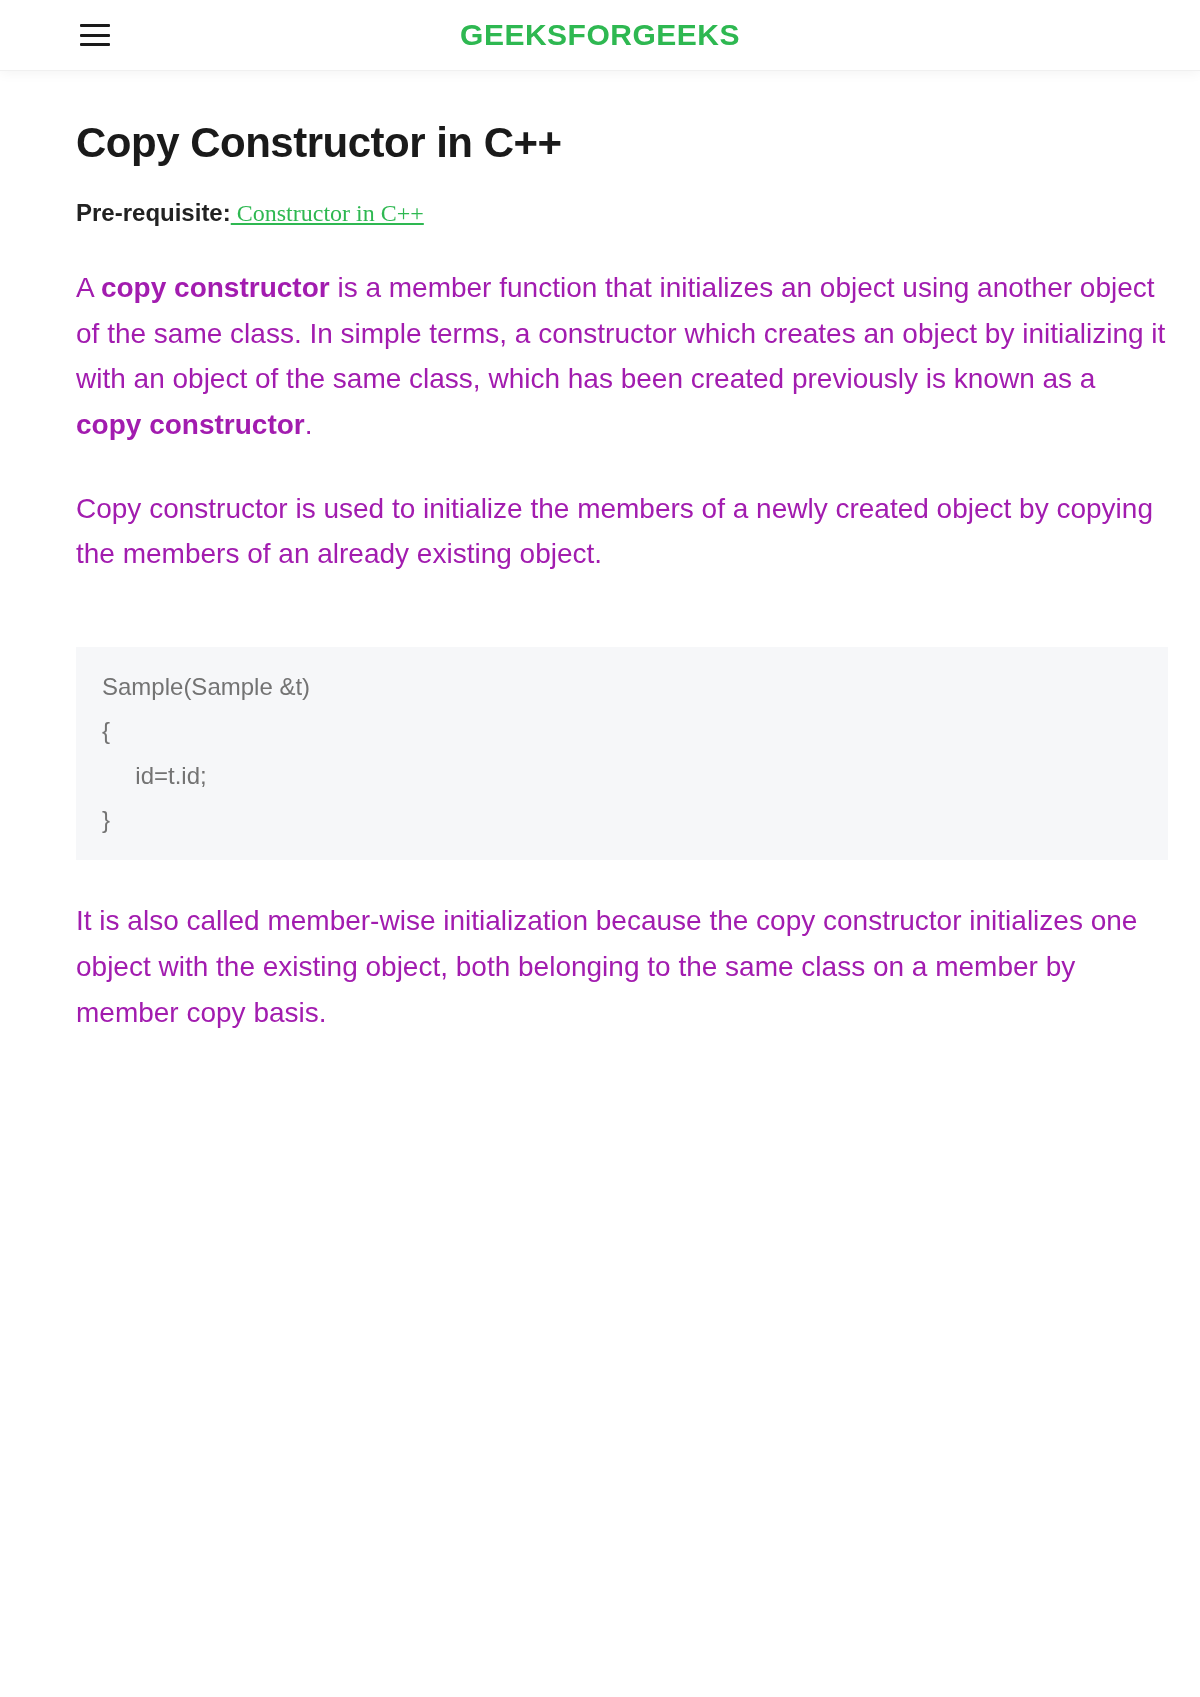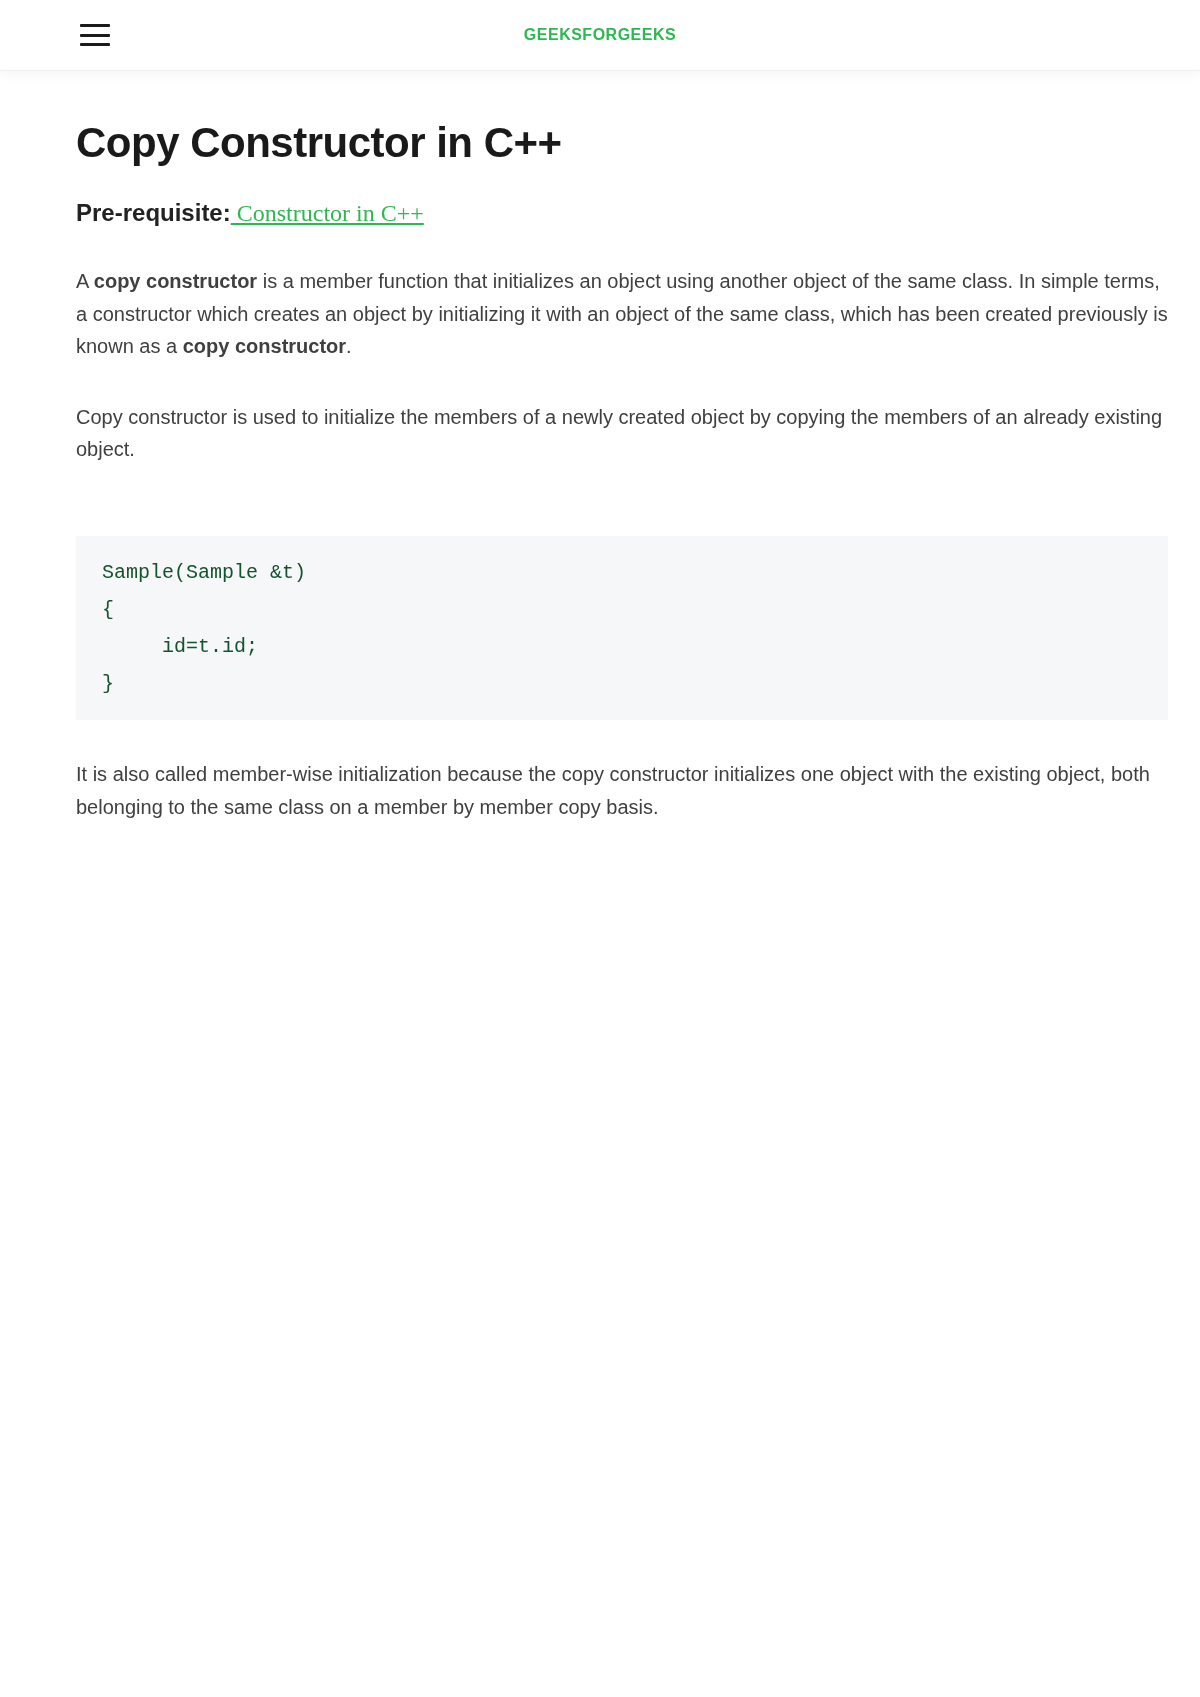--- a/index.html
+++ b/index.html
@@ -41,21 +41,21 @@
       width: 100%;
       background: #1a1a1a;
       border-radius: 1px;
     }
     
     .brand {
       position: absolute;
       left: 50%;
       transform: translateX(-50%);
       font-weight: 800;
-      font-size: 16px;
+      font-size: 30px;
       letter-spacing: 0.5px;
       color: #2eb851;
     }
     
     .content {
       padding: 48px 32px 0 76px;
     }
     
     h1 {
       font-family: Arial, Helvetica, sans-serif;
@@ -77,43 +77,43 @@
     }
     
     .prereq-link {
       color: #2eb851;
       text-decoration: underline;
       font-weight: 400;
       font-family: Liberation Serif, serif;
     }
     
     .para {
-      font-size: 20px;
+      font-size: 28px;
       line-height: 1.63;
-      color: #404040;
+      color: #a21caf;
       margin-bottom: 38px;
       font-weight: 400;
     }
     
     .para strong {
       font-weight: 700;
     }
     
     .para-gap {
       margin-bottom: 70px;
     }
     
     .code-block {
       background: #f6f7f9;
       padding: 18px 26px;
       margin-bottom: 38px;
-      font-family: Liberation Mono, monospace;
-      font-size: 20px;
+      font-family: Liberation Sans, sans-serif;
+      font-size: 24px;
       line-height: 1.85;
-      color: #14532d;
+      color: #737373;
       white-space: pre;
     }
   </style>
 </head>
 <body>
 
 <header class="header">
   <div class="hamburger">
     <span></span>
     <span></span>

